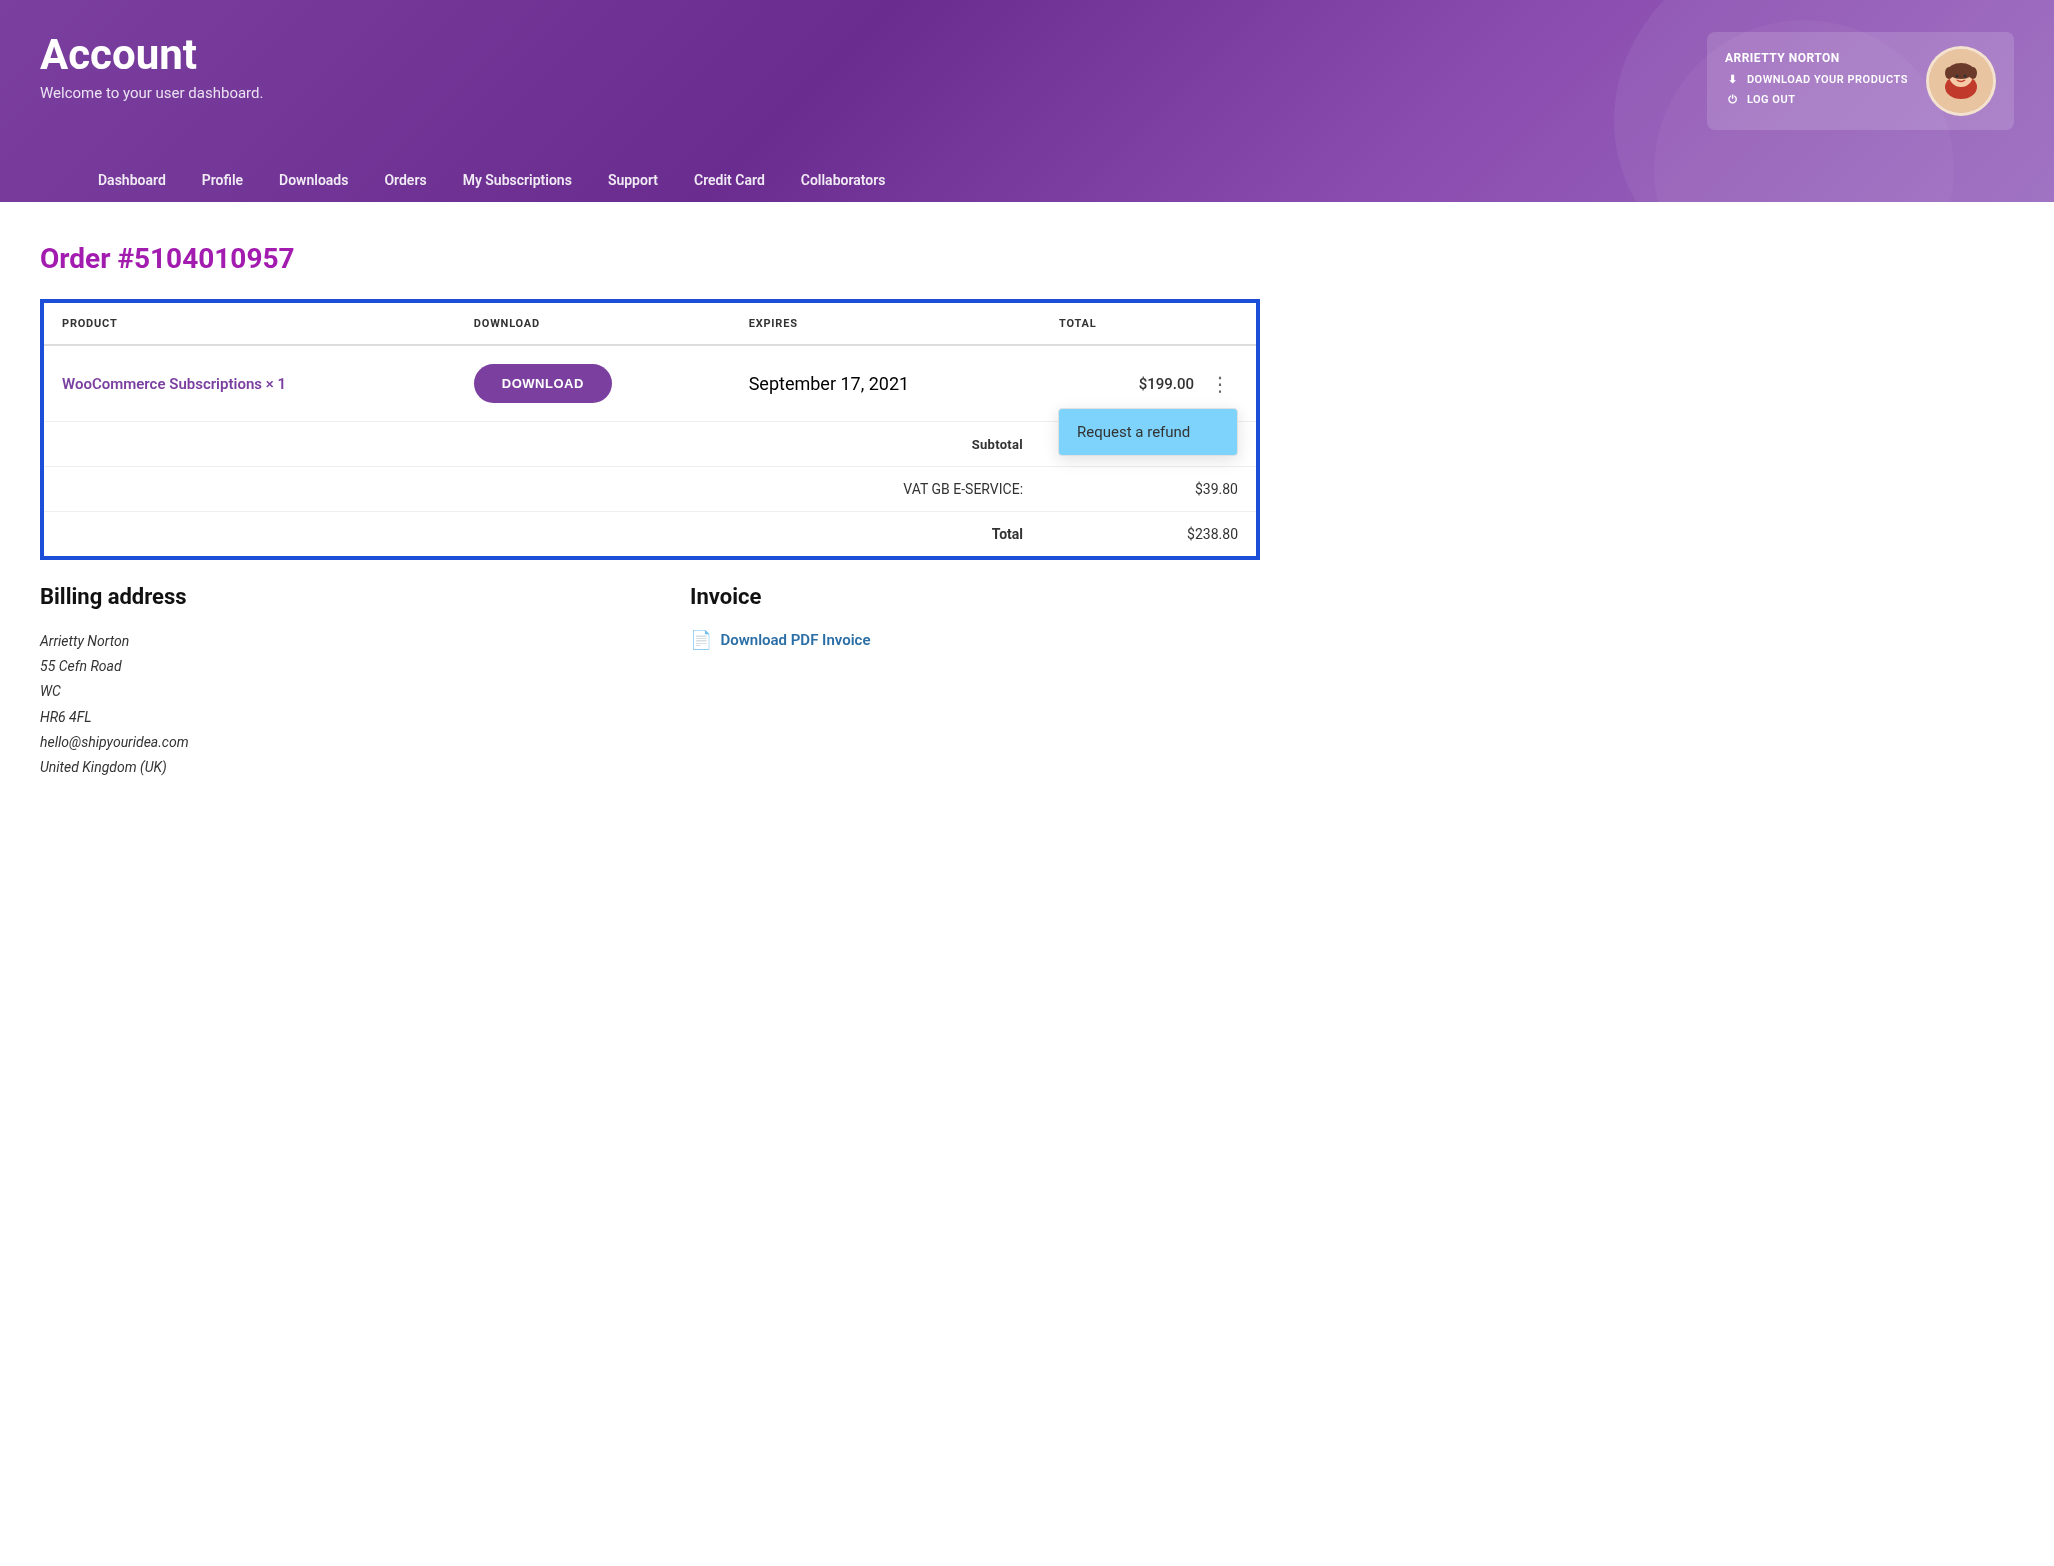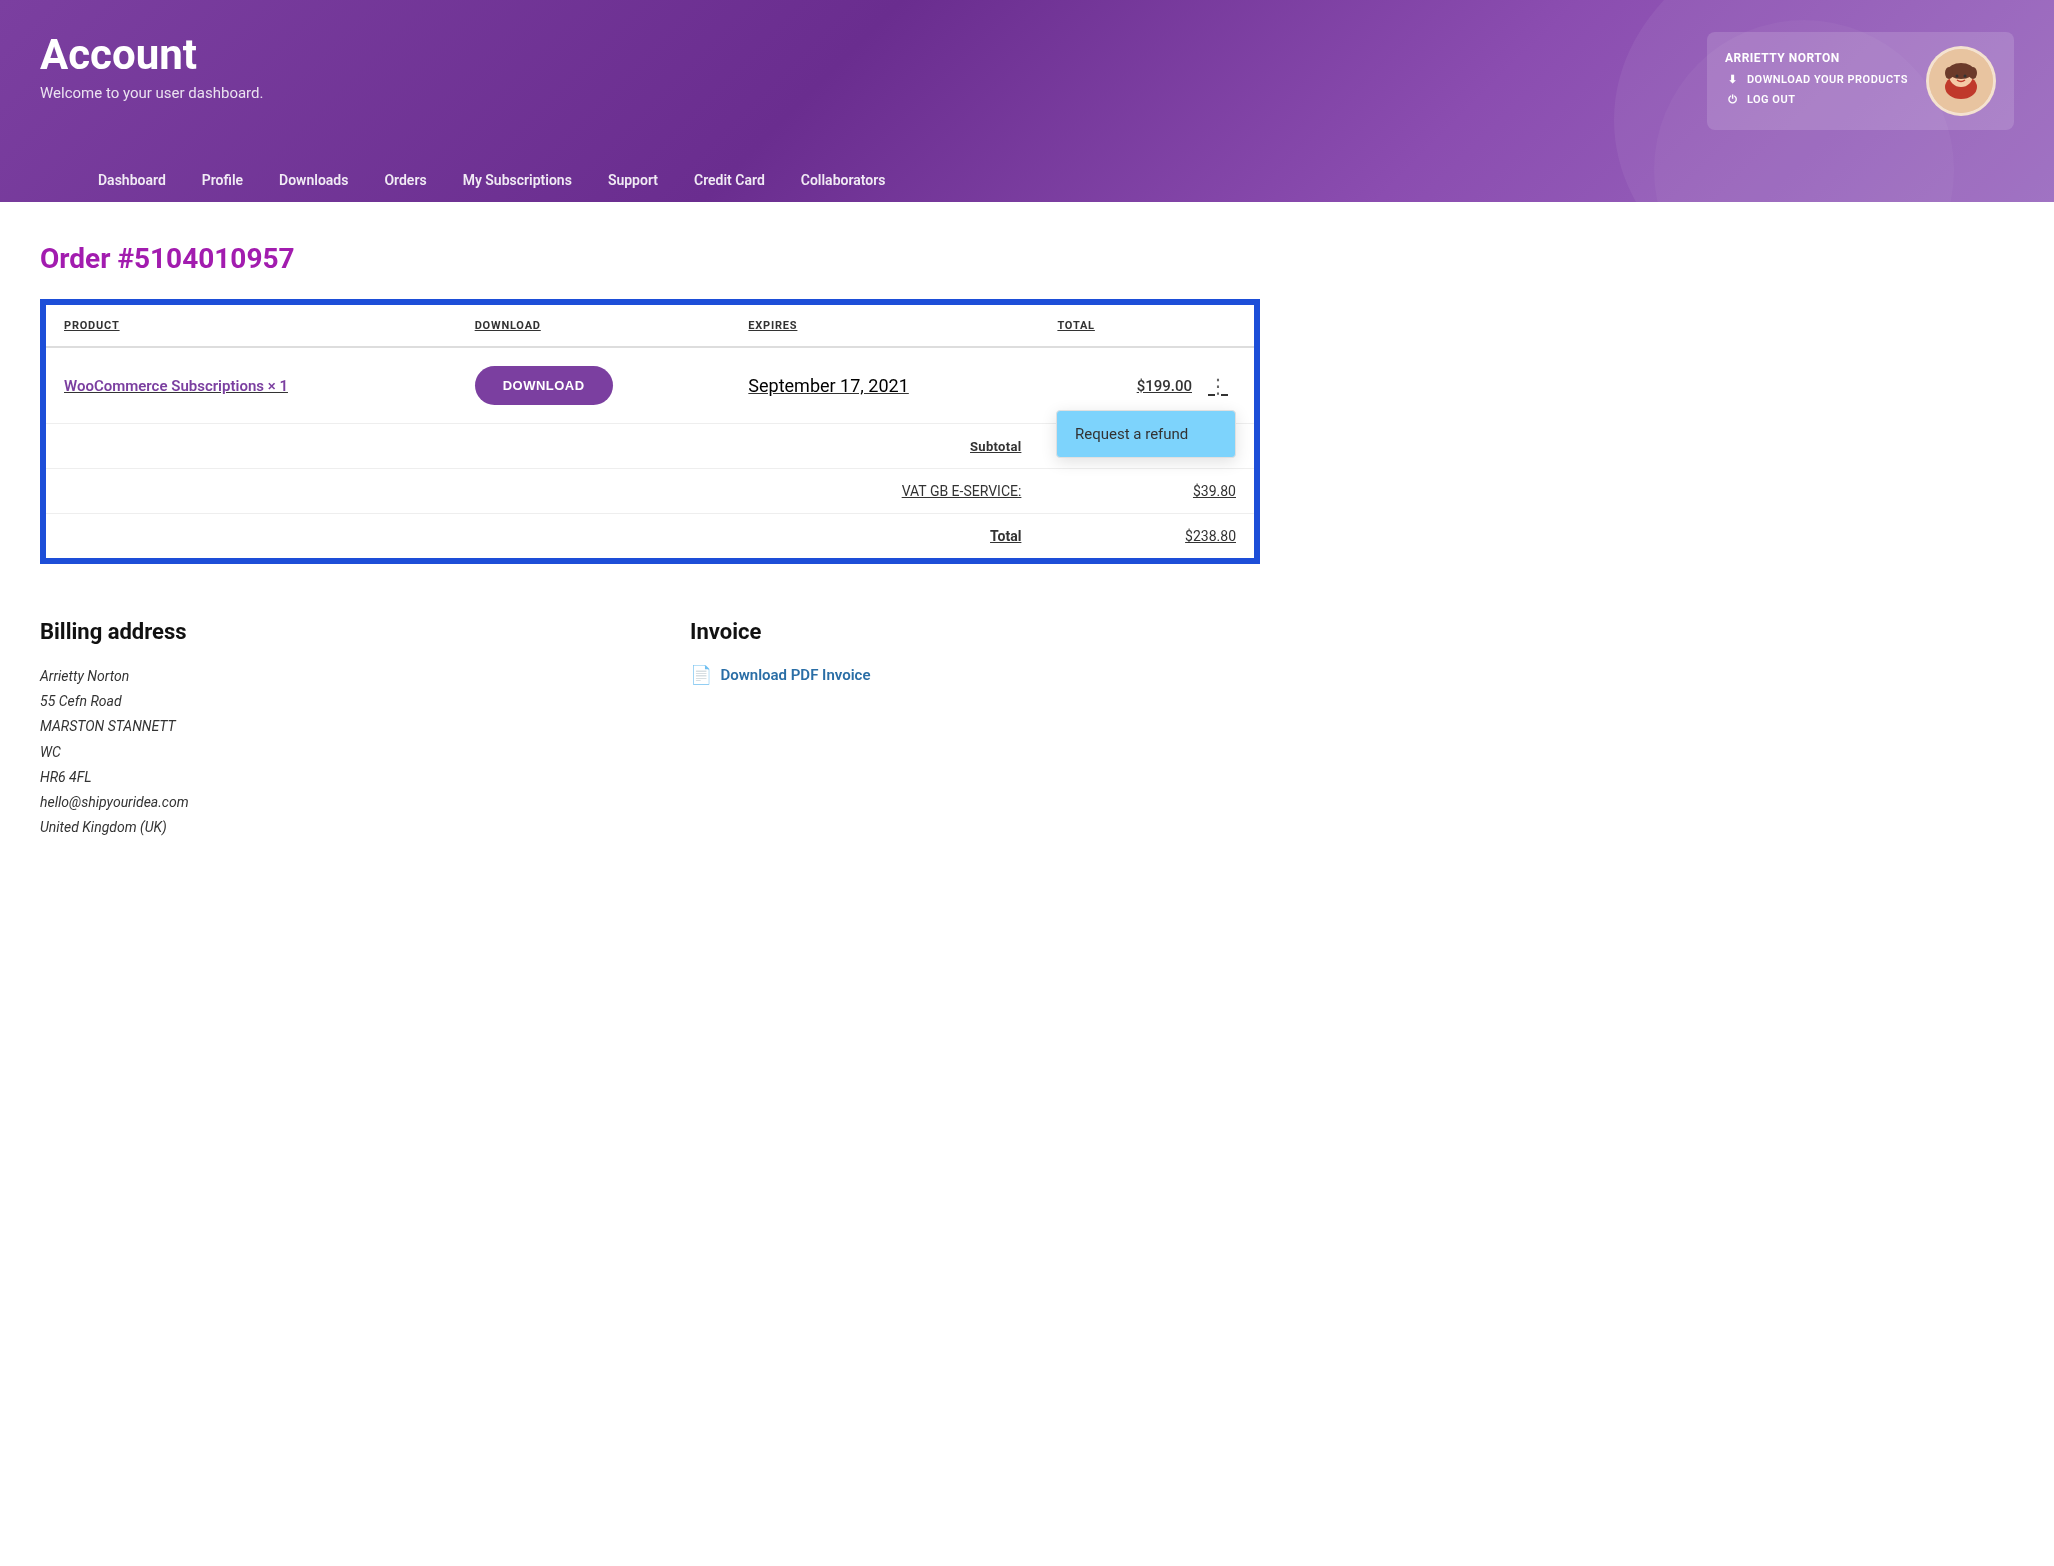--- a/index.html
+++ b/index.html
@@ -132,23 +132,22 @@
       font-size: 28px;
       font-weight: 700;
       margin-bottom: 24px;
       color: #a21caf;
     }
 
     
     .order-table {
       width: 100%;
       border-collapse: collapse;
-      border: 6px solid #1d4ed8;
-      margin-bottom: 55px;
-      text-decoration: underline;
+      border: 4px solid #1d4ed8;
+      margin-bottom: 24px;
     }
     .order-table th {
       text-align: left;
       font-size: 11px;
       font-weight: 700;
       letter-spacing: 0.8px;
       text-transform: uppercase;
       color: #333;
       padding: 14px 18px;
       border-bottom: 2px solid #ddd;
@@ -393,21 +392,20 @@
       </tr>
     </tbody>
   </table>
 
   <div class="bottom-section">
     <div class="billing-section">
       <h3 class="section-heading">Billing address</h3>
       <div class="billing-address">
         <div>Arrietty Norton</div>
         <div>55 Cefn Road</div>
-        <div>MARSTON STANNETT</div>
         <div>WC</div>
         <div>HR6 4FL</div>
         <div>hello@shipyouridea.com</div>
         <div>United Kingdom (UK)</div>
       </div>
     </div>
     <div class="invoice-section">
       <h3 class="section-heading">Invoice</h3>
       <a class="invoice-link">
         <span class="pdf-icon">📄</span>

